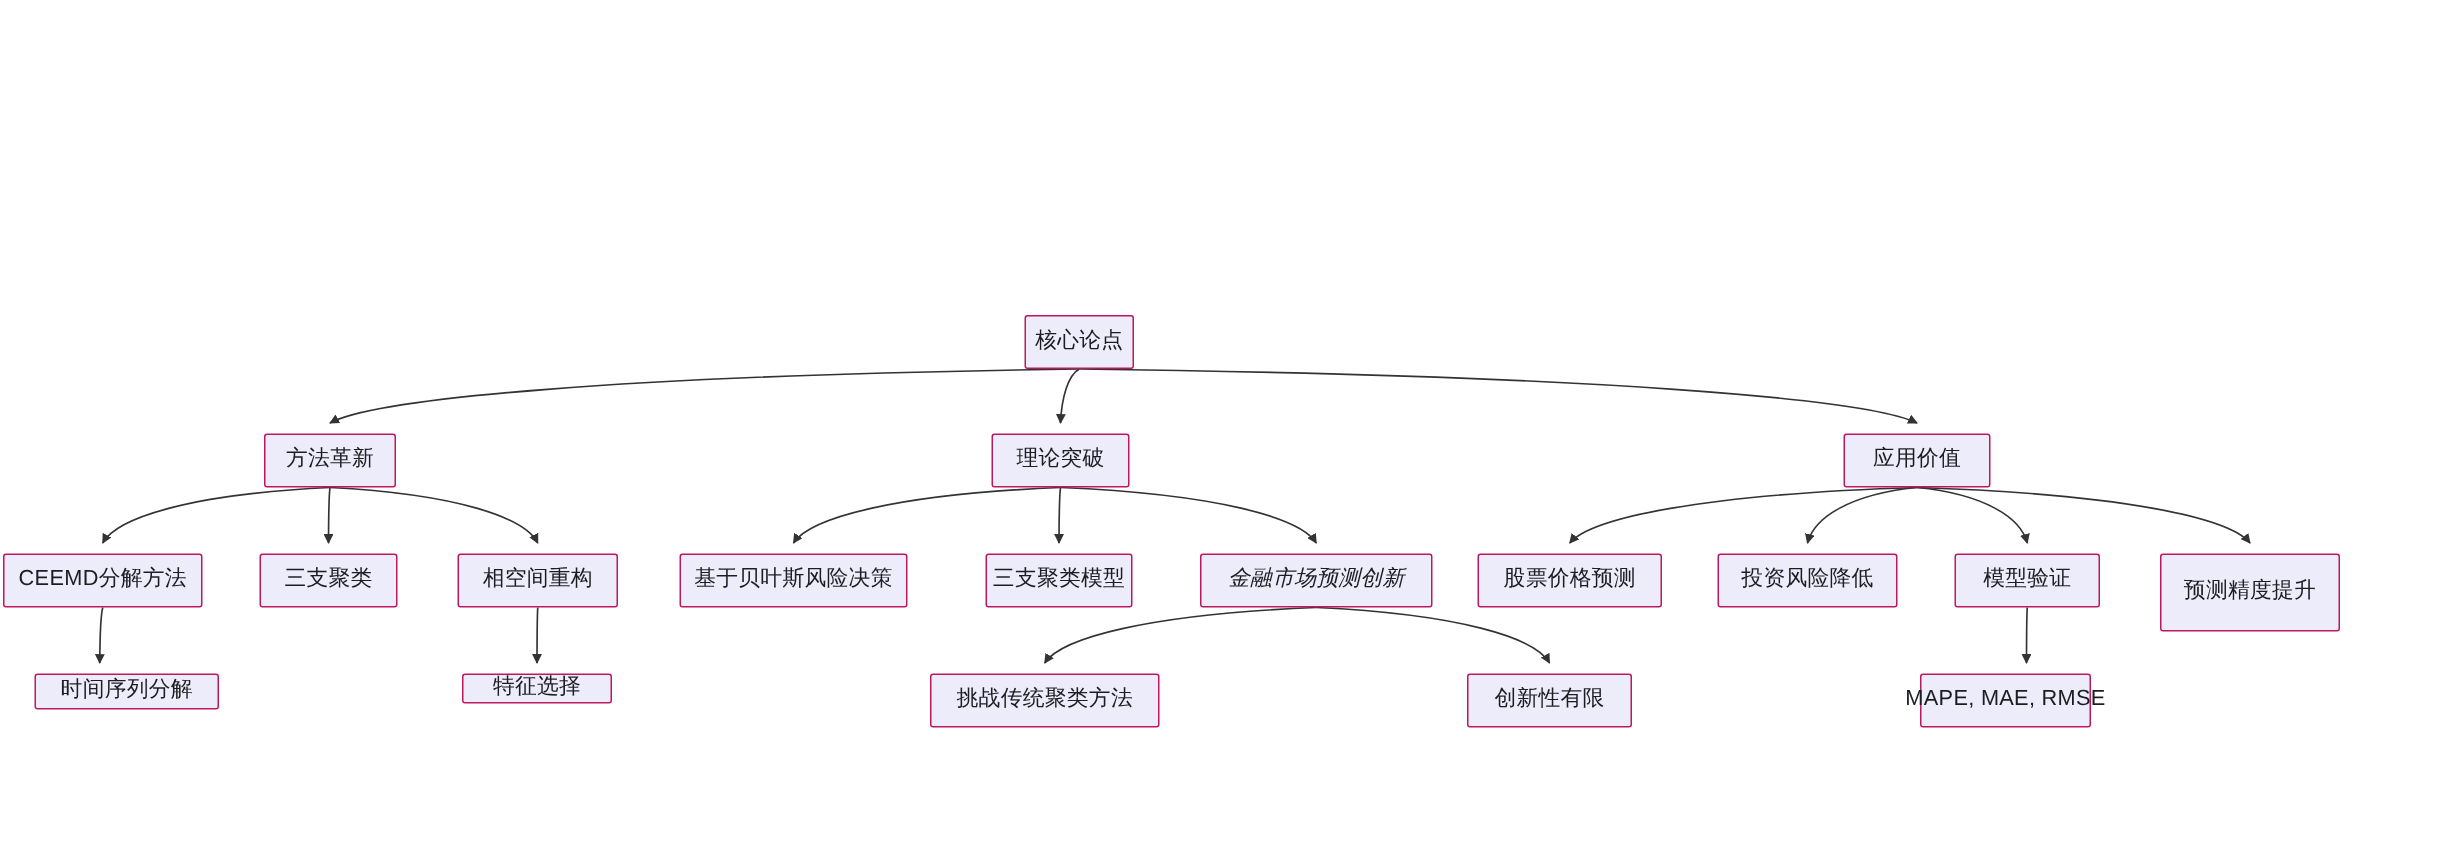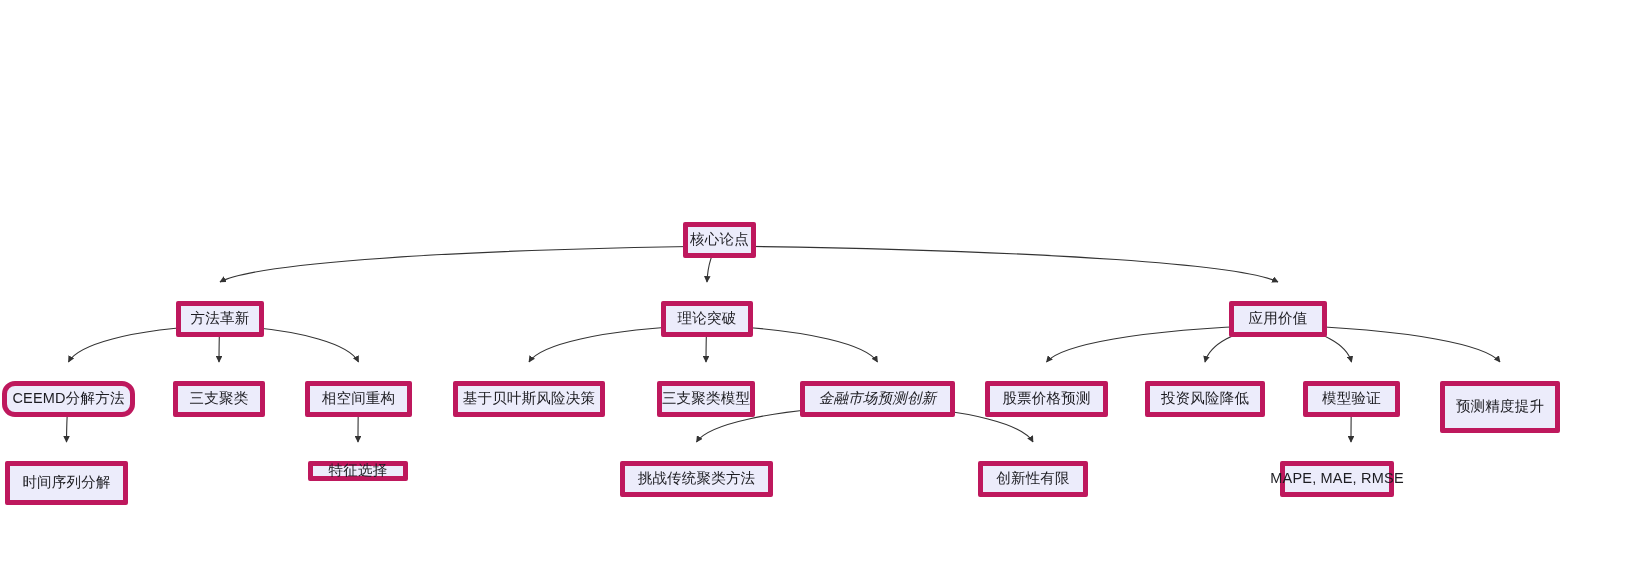--- a/index.html
+++ b/index.html
@@ -22,31 +22,30 @@
     left: 0;
     top: 0;
     width: 1628px;
     height: 576px;
     pointer-events: none;
   }
   .node {
     position: absolute;
     box-sizing: border-box;
     background: #ececfb;
-    border: 5px solid #be185d;
+    border: 1px solid #be185d;
     border-radius: 2px;
     display: flex;
     align-items: center;
     justify-content: center;
     color: #1c1c21;
     font-size: 14.5px;
     line-height: 1.2;
     white-space: nowrap;
     letter-spacing: 0.2px;
-    margin-top: 12px;
   }
   .node span {
     display: block;
     padding: 0 6px;
   }
 </style>
 </head>
 <body>
 
 <div id="canvas">
@@ -83,21 +82,21 @@
       </div>
       <div class="node" style="left: 176px; top: 289px; width: 88px; height: 36px;">
         <span>方法革新</span>
       </div>
       <div class="node" style="left: 661px; top: 289px; width: 92px; height: 36px;">
         <span>理论突破</span>
       </div>
       <div class="node" style="left: 1229px; top: 289px; width: 98px; height: 36px;">
         <span>应用价值</span>
       </div>
-      <div class="node" style="left: 2px; top: 369px; width: 133px; height: 36px; border-radius: 13px;">
+      <div class="node" style="left: 2px; top: 369px; width: 133px; height: 36px;">
         <span>CEEMD分解方法</span>
       </div>
       <div class="node" style="left: 173px; top: 369px; width: 92px; height: 36px; justify-content: center;">
         <span>三支聚类</span>
       </div>
       <div class="node" style="left: 305px; top: 369px; width: 107px; height: 36px;">
         <span>相空间重构</span>
       </div>
       <div class="node" style="left: 453px; top: 369px; width: 152px; height: 36px;">
         <span>基于贝叶斯风险决策</span>
@@ -113,21 +112,21 @@
       </div>
       <div class="node" style="left: 1145px; top: 369px; width: 120px; height: 36px; align-items: center;">
         <span>投资风险降低</span>
       </div>
       <div class="node" style="left: 1303px; top: 369px; width: 97px; height: 36px;">
         <span>模型验证</span>
       </div>
       <div class="node" style="left: 1440px; top: 369px; width: 120px; height: 52px;">
         <span>预测精度提升</span>
       </div>
-      <div class="node" style="left: 5px; top: 449px; width: 123px; height: 44px;">
+      <div class="node" style="left: 23px; top: 449px; width: 123px; height: 24px;">
         <span>时间序列分解</span>
       </div>
       <div class="node" style="left: 308px; top: 449px; width: 100px; height: 20px;">
         <span>特征选择</span>
       </div>
       <div class="node" style="left: 620px; top: 449px; width: 153px; height: 36px;">
         <span>挑战传统聚类方法</span>
       </div>
       <div class="node" style="left: 978px; top: 449px; width: 110px; height: 36px;">
         <span>创新性有限</span>

